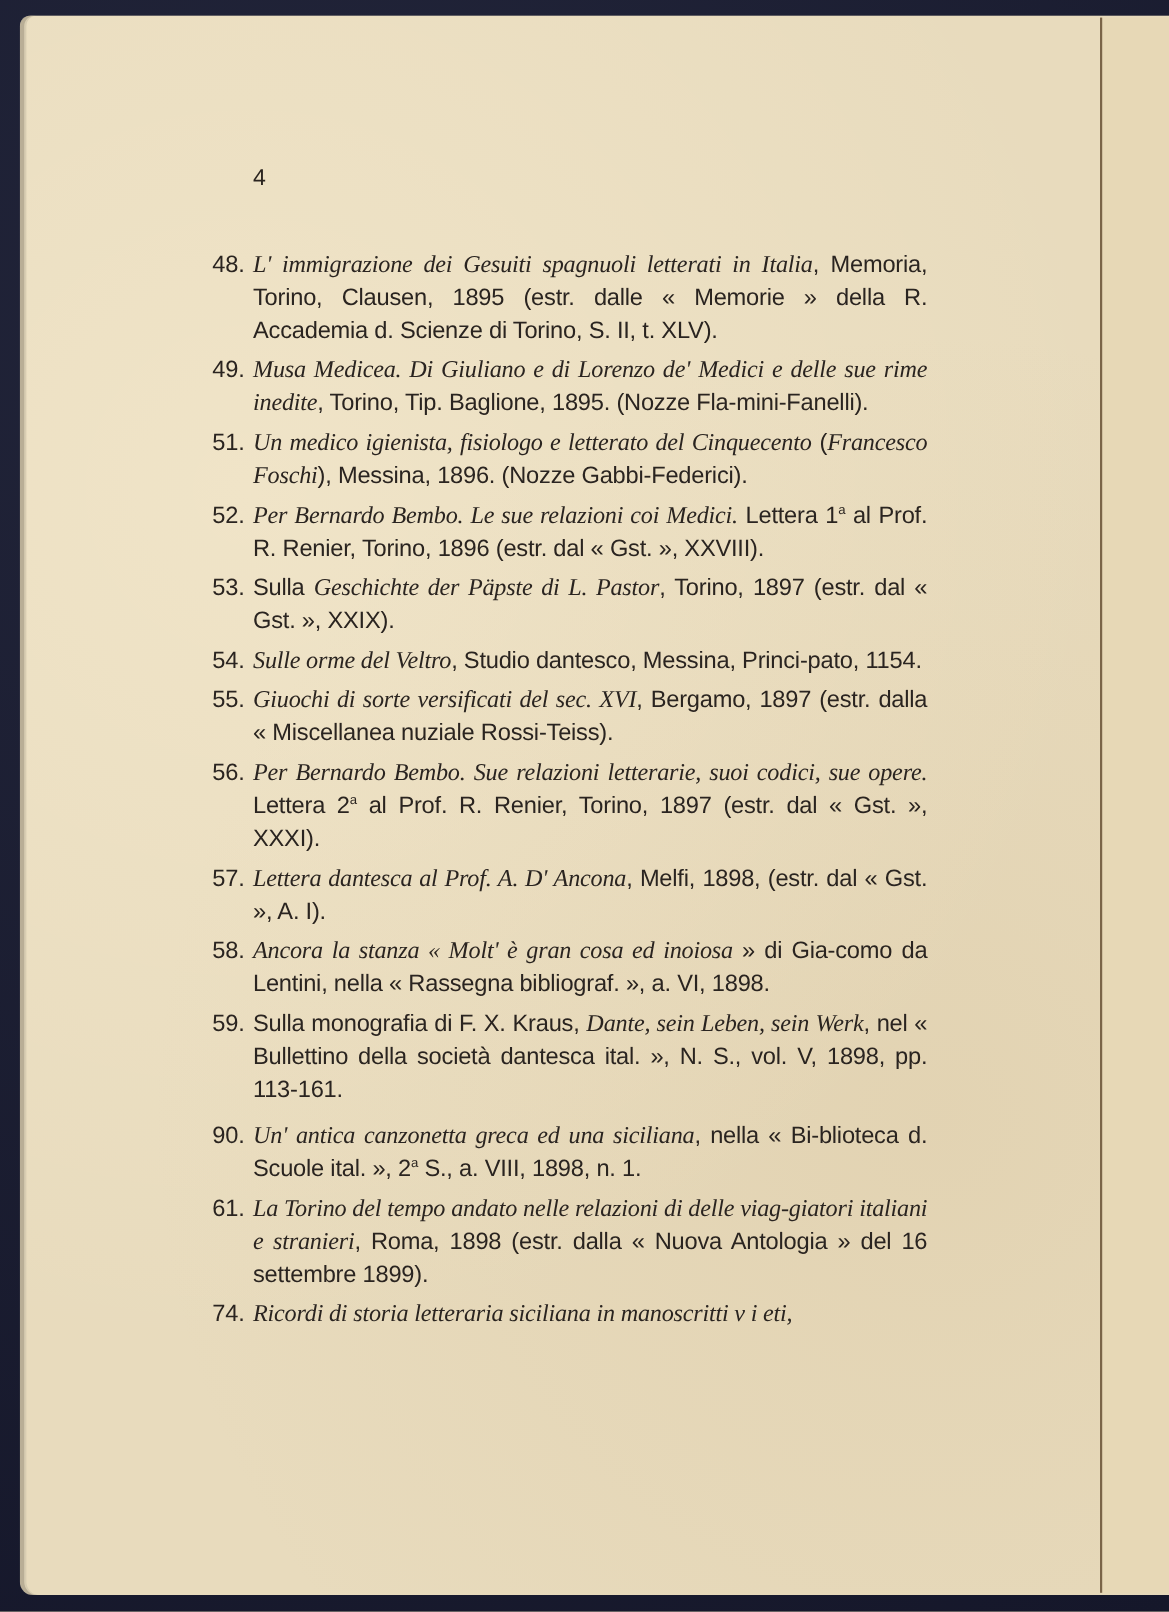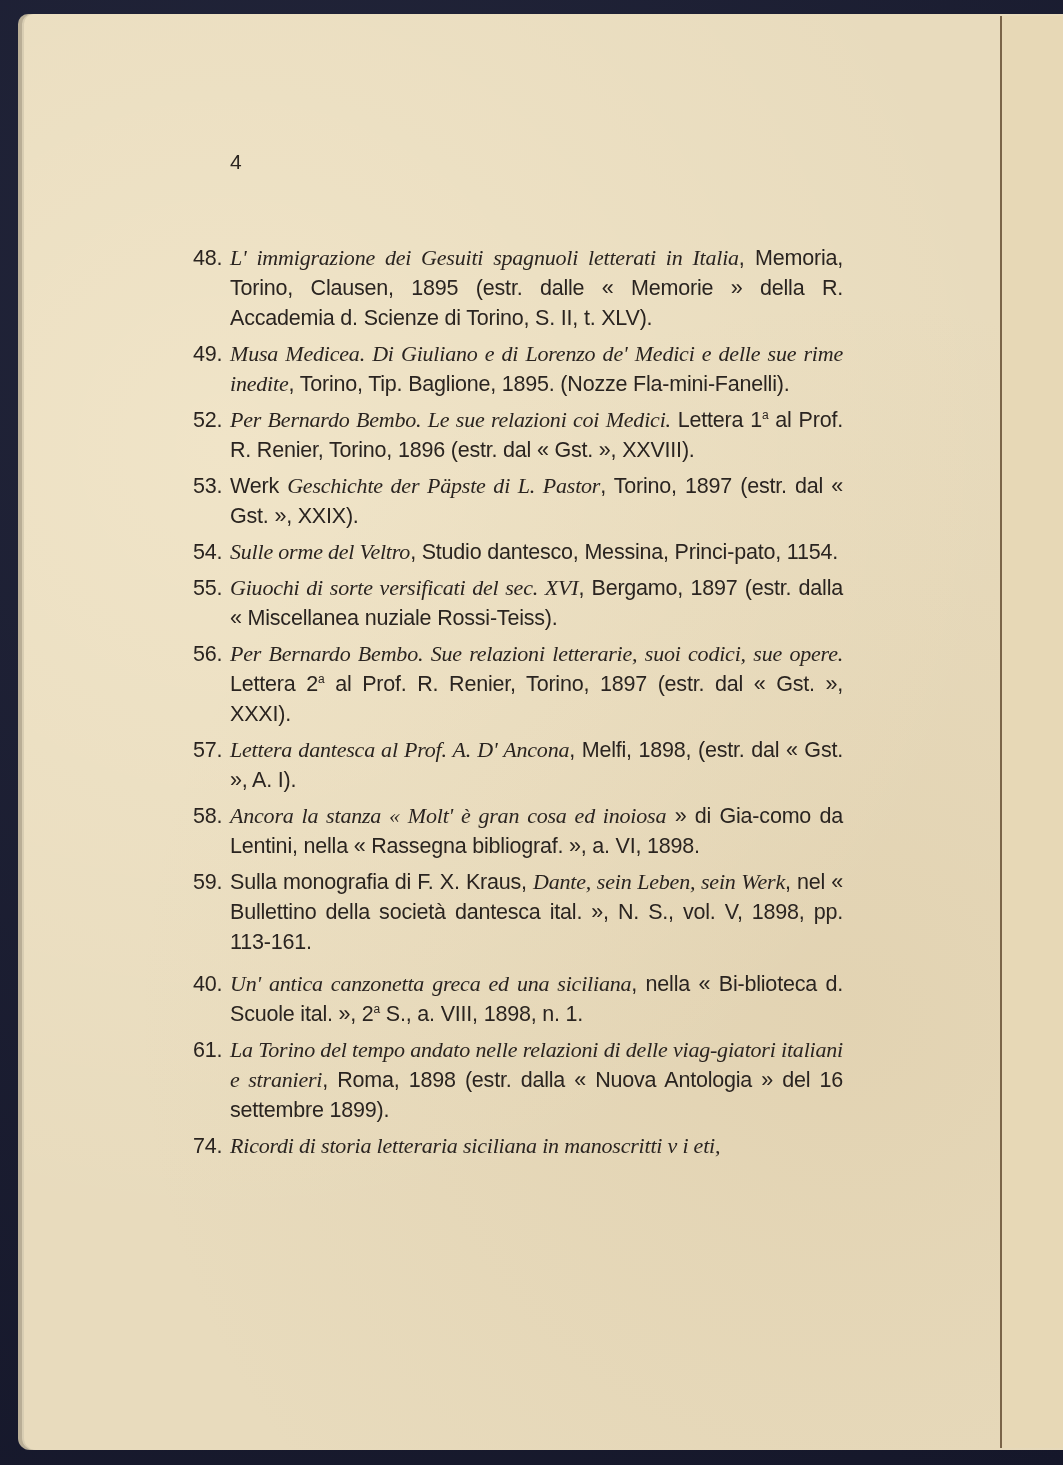--- a/index.html
+++ b/index.html
@@ -36,21 +36,20 @@
     font-family: "Liberation Sans", sans-serif;
   }
   .entries {
     position: absolute;
     left: 193px; top: 225px; width: 650px;
     font-family: "Liberation Sans", sans-serif;
     font-stretch: condensed;
     color: #2a2420;
     font-size: 21.5px;
     line-height: 30px;
-    margin-top: 18px;
   }
   .entry {
     position: relative;
     padding-left: 37px;
     margin-bottom: 6px;
     text-align: justify;
     text-align-last: left;
     letter-spacing: -0.2px;
   }
   .entry .num {
@@ -65,24 +64,25 @@
 
 <div class="backdrop"></div>
 <div class="page"></div>
 <div class="next-page-edge"></div>
 
 <div class="page-number">4</div>
 
 <div class="entries" id="entries">
     <div class="entry"><span class="num">48.</span><i>L' immigrazione dei Gesuiti spagnuoli letterati in Italia</i><span>, Memoria, Torino, Clausen, 1895 (estr. dalle « Memorie » della R. Accademia d. Scienze di Torino, S. II, t. XLV).</span></div>
     <div class="entry"><span class="num">49.</span><i>Musa Medicea. Di Giuliano e di Lorenzo de' Medici e delle sue rime inedite</i><span>, Torino, Tip. Baglione, 1895. (Nozze Fla-mini-Fanelli).</span></div>
+    <div class="entry"><span class="num">51.</span><i>Un medico igienista, fisiologo e letterato del Cinquecento</i><span> (</span><i>Francesco Foschi</i><span>), Messina, 1896. (Nozze Gabbi-Federici).</span></div>
     <div class="entry"><span class="num">52.</span><i>Per Bernardo Bembo. Le sue relazioni coi Medici.</i><span> Lettera 1<sup>a</sup> al Prof. R. Renier, Torino, 1896 (estr. dal « Gst. », XXVIII).</span></div>
-    <div class="entry"><span class="num">53.</span><span>Werk </span><i>Geschichte der Päpste di L. Pastor</i><span>, Torino, 1897 (estr. dal « Gst. », XXIX).</span></div>
+    <div class="entry"><span class="num">53.</span><span>Sulla </span><i>Geschichte der Päpste di L. Pastor</i><span>, Torino, 1897 (estr. dal « Gst. », XXIX).</span></div>
     <div class="entry"><span class="num">54.</span><i>Sulle orme del Veltro</i><span>, Studio dantesco, Messina, Princi-pato, 1154.</span></div>
     <div class="entry"><span class="num">55.</span><i>Giuochi di sorte versificati del sec. XVI</i><span>, Bergamo, 1897 (estr. dalla « Miscellanea nuziale Rossi-Teiss).</span></div>
     <div class="entry"><span class="num">56.</span><i>Per Bernardo Bembo. Sue relazioni letterarie, suoi codici, sue opere.</i><span> Lettera 2<sup>a</sup> al Prof. R. Renier, Torino, 1897 (estr. dal « Gst. », XXXI).</span></div>
     <div class="entry"><span class="num">57.</span><i>Lettera dantesca al Prof. A. D' Ancona</i><span>, Melfi, 1898, (estr. dal « Gst. », A. I).</span></div>
     <div class="entry"><span class="num">58.</span><i>Ancora la stanza « </i><i>Molt' è gran cosa ed inoiosa</i><span> » di Gia-como da Lentini, nella « Rassegna bibliograf. », a. VI, 1898.</span></div>
     <div class="entry gap"><span class="num">59.</span><span>Sulla monografia di F. X. Kraus, </span><i>Dante, sein Leben, sein Werk</i><span>, nel « Bullettino della società dantesca ital. », N. S., vol. V, 1898, pp. 113-161.</span></div>
-    <div class="entry"><span class="num">40.</span><i>Un' antica canzonetta greca ed una siciliana</i><span>, nella « Bi-blioteca d. Scuole ital. », 2<sup>a</sup> S., a. VIII, 1898, n. 1.</span></div>
+    <div class="entry"><span class="num">90.</span><i>Un' antica canzonetta greca ed una siciliana</i><span>, nella « Bi-blioteca d. Scuole ital. », 2<sup>a</sup> S., a. VIII, 1898, n. 1.</span></div>
     <div class="entry"><span class="num">61.</span><i>La Torino del tempo andato nelle relazioni di delle viag-giatori italiani e stranieri</i><span>, Roma, 1898 (estr. dalla « Nuova Antologia » del 16 settembre 1899).</span></div>
     <div class="entry"><span class="num">74.</span><i>Ricordi di storia letteraria siciliana in manoscritti v i eti,</i></div>
   </div>
 
 </body></html>

